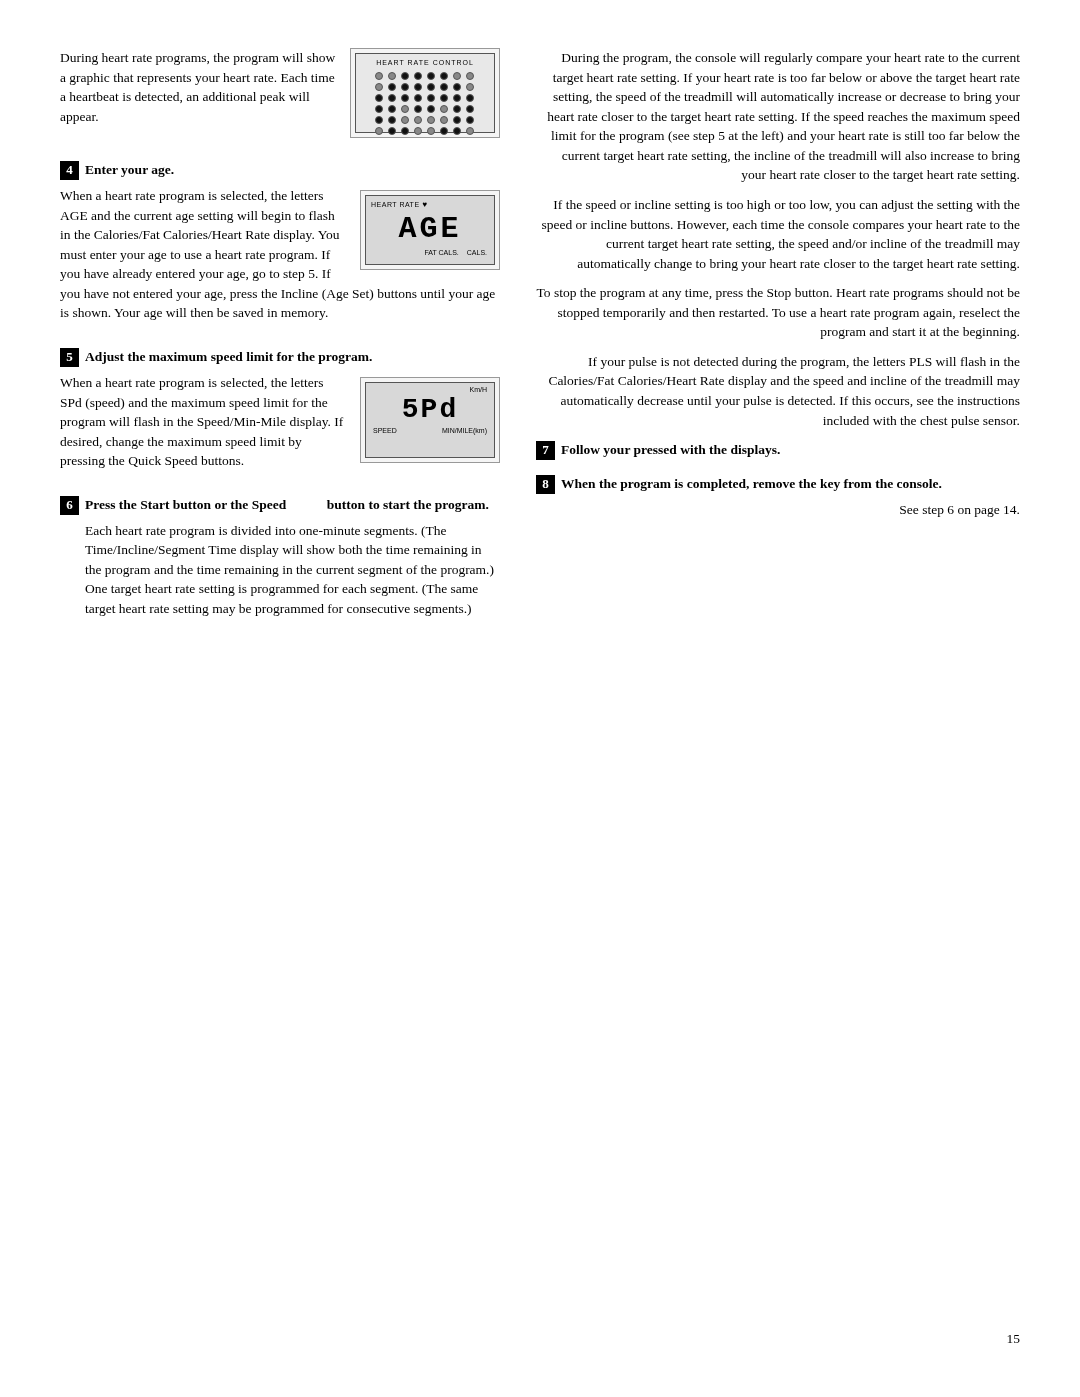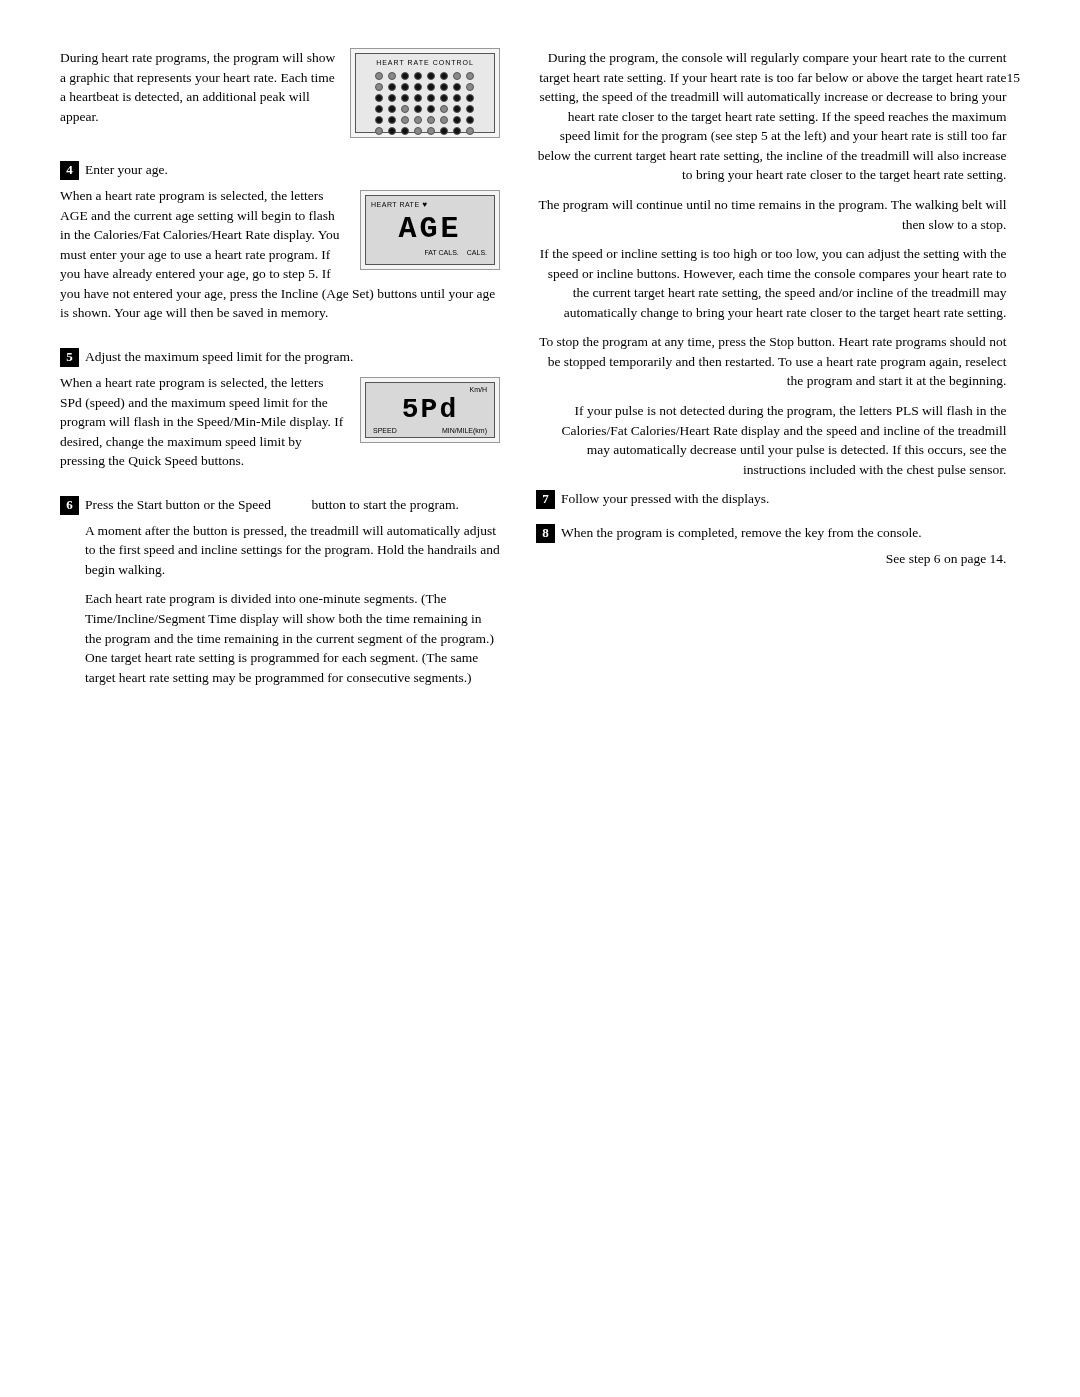--- a/index.html
+++ b/index.html
@@ -10,21 +10,21 @@
       line-height: 1.45;
       color: #000;
       width: 1080px;
       min-height: 1397px;
     }
     .page {
       width: 1080px;
       min-height: 1397px;
       padding: 48px 60px 48px 60px;
       display: flex;
-      flex-direction: row;
+      flex-direction: column;
     }
     .two-col {
       display: flex;
       gap: 36px;
       flex: 1;
     }
     .col-left {
       width: 440px;
       flex-shrink: 0;
     }
@@ -48,21 +48,21 @@
       font-weight: bold;
       width: 19px;
       height: 19px;
       display: flex;
       align-items: center;
       justify-content: center;
       flex-shrink: 0;
       margin-top: 1px;
     }
     .step-title {
-      font-weight: normal;
+      font-weight: bold;
       font-size: 13.5px;
     }
     p {
       margin-bottom: 10px;
       font-size: 13.5px;
     }
     .inline-figure {
       float: right;
       margin: 0 0 8px 12px;
       border: 1px solid #999;
@@ -143,21 +143,21 @@
       font-size: 7px;
       font-family: Arial, sans-serif;
       display: flex;
       gap: 8px;
       justify-content: flex-end;
       padding-right: 2px;
     }
     
     .speed-panel {
       width: 130px;
-      height: 56px;
+      height: 76px;
       border: 1.5px solid #555;
       background: #d8d8d8;
       display: flex;
       flex-direction: column;
       padding: 2px 5px 3px;
     }
     .speed-panel-top {
       font-size: 7px;
       font-family: Arial, sans-serif;
       text-align: right;
@@ -312,31 +312,29 @@
       </div>
 
       <div class="section">
         <div class="step-header">
           <div class="step-num">6</div>
           <span class="step-title">
             <span>Press the Start button or the Speed</span>&nbsp;&nbsp;&nbsp;&nbsp;&nbsp;&nbsp;&nbsp;&nbsp;&nbsp;&nbsp;&nbsp;&nbsp;<span>button to start the program.</span>
           </span>
         </div>
         <div class="step-content">
-          <p>A moment after the button is pressed, the treadmill will automatically adjust to the first speed and incline settings for the program. Hold the handrails and begin walking.</p>
           <p>Each heart rate program is divided into one-minute segments. (The Time/Incline/Segment Time display will show both the time remaining in the program and the time remaining in the current segment of the program.) One target heart rate setting is programmed for each segment. (The same target heart rate setting may be programmed for consecutive segments.)</p>
         </div>
       </div>
 
     </div>
 
     <div class="col-right">
 
       <p>During the program, the console will regularly compare your heart rate to the current target heart rate setting. If your heart rate is too far below or above the target heart rate setting, the speed of the treadmill will automatically increase or decrease to bring your heart rate closer to the target heart rate setting. If the speed reaches the maximum speed limit for the program (see step 5 at the left) and your heart rate is still too far below the current target heart rate setting, the incline of the treadmill will also increase to bring your heart rate closer to the target heart rate setting.</p>
-      <p>The program will continue until no time remains in the program. The walking belt will then slow to a stop.</p>
       <p>If the speed or incline setting is too high or too low, you can adjust the setting with the speed or incline buttons. However, each time the console compares your heart rate to the current target heart rate setting, the speed and/or incline of the treadmill may automatically change to bring your heart rate closer to the target heart rate setting.</p>
       <p>To stop the program at any time, press the Stop button. Heart rate programs should not be stopped temporarily and then restarted. To use a heart rate program again, reselect the program and start it at the beginning.</p>
       <p>If your pulse is not detected during the program, the letters PLS will flash in the Calories/Fat Calories/Heart Rate display and the speed and incline of the treadmill may automatically decrease until your pulse is detected. If this occurs, see the instructions included with the chest pulse sensor.</p>
 
       <div class="section">
         <div class="step-header">
           <div class="step-num">7</div>
           <span class="step-title">Follow your pressed with the displays.</span>
         </div>
       </div>

